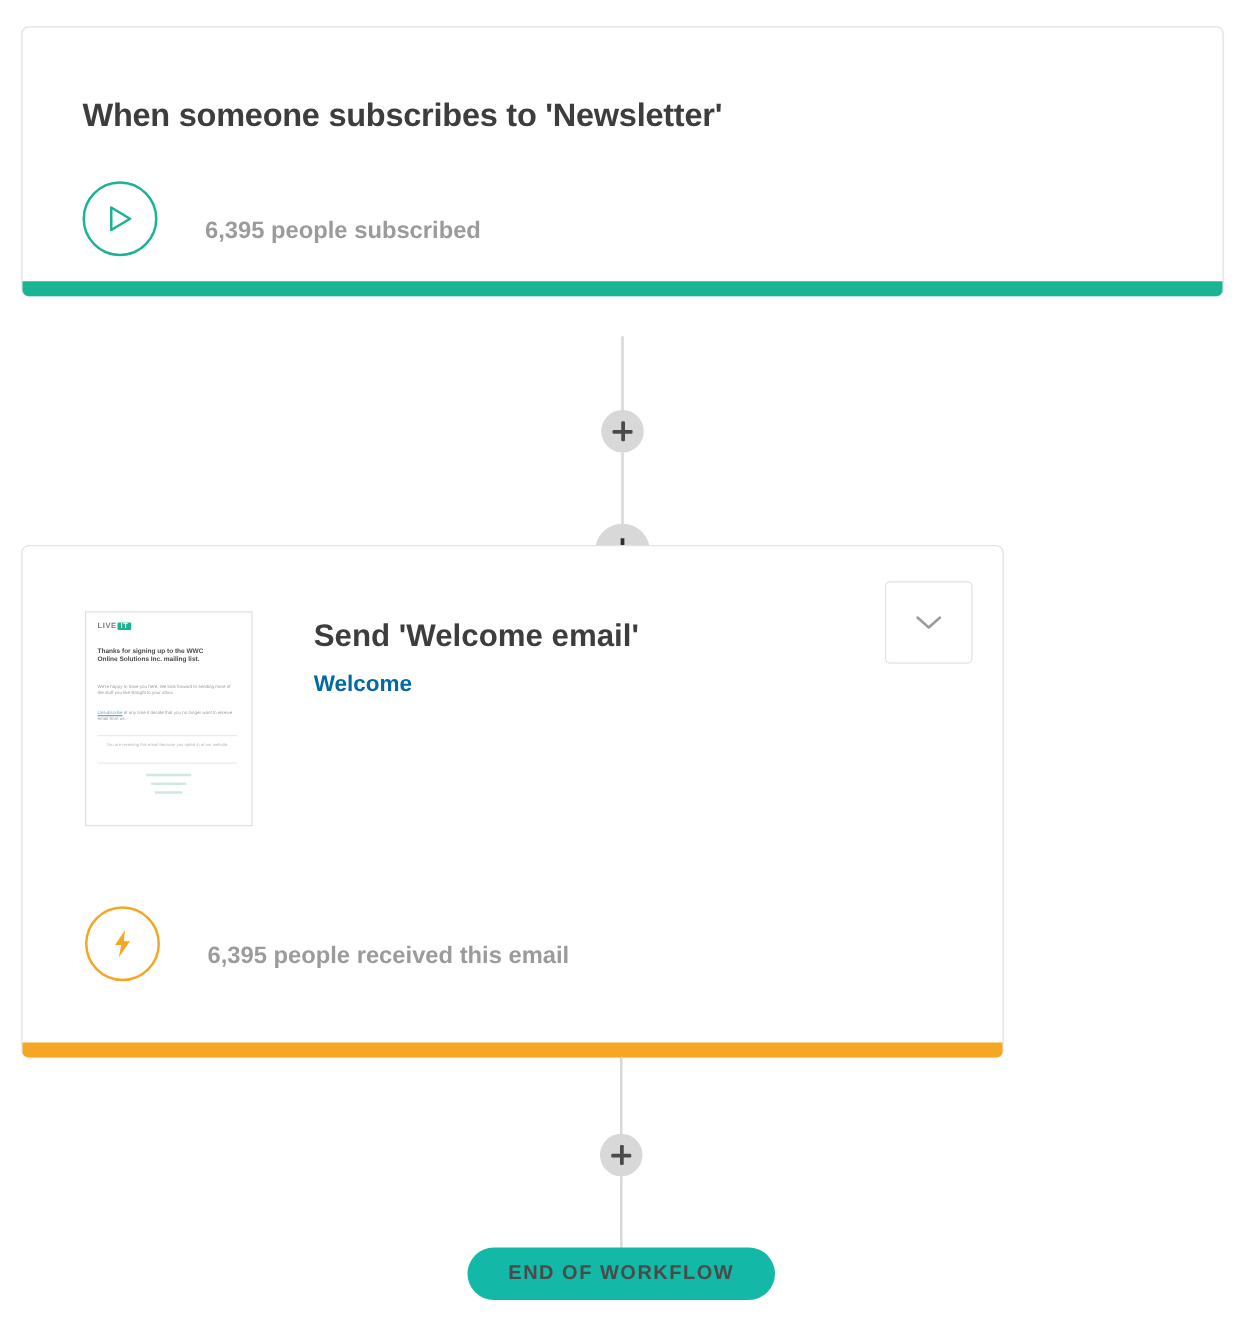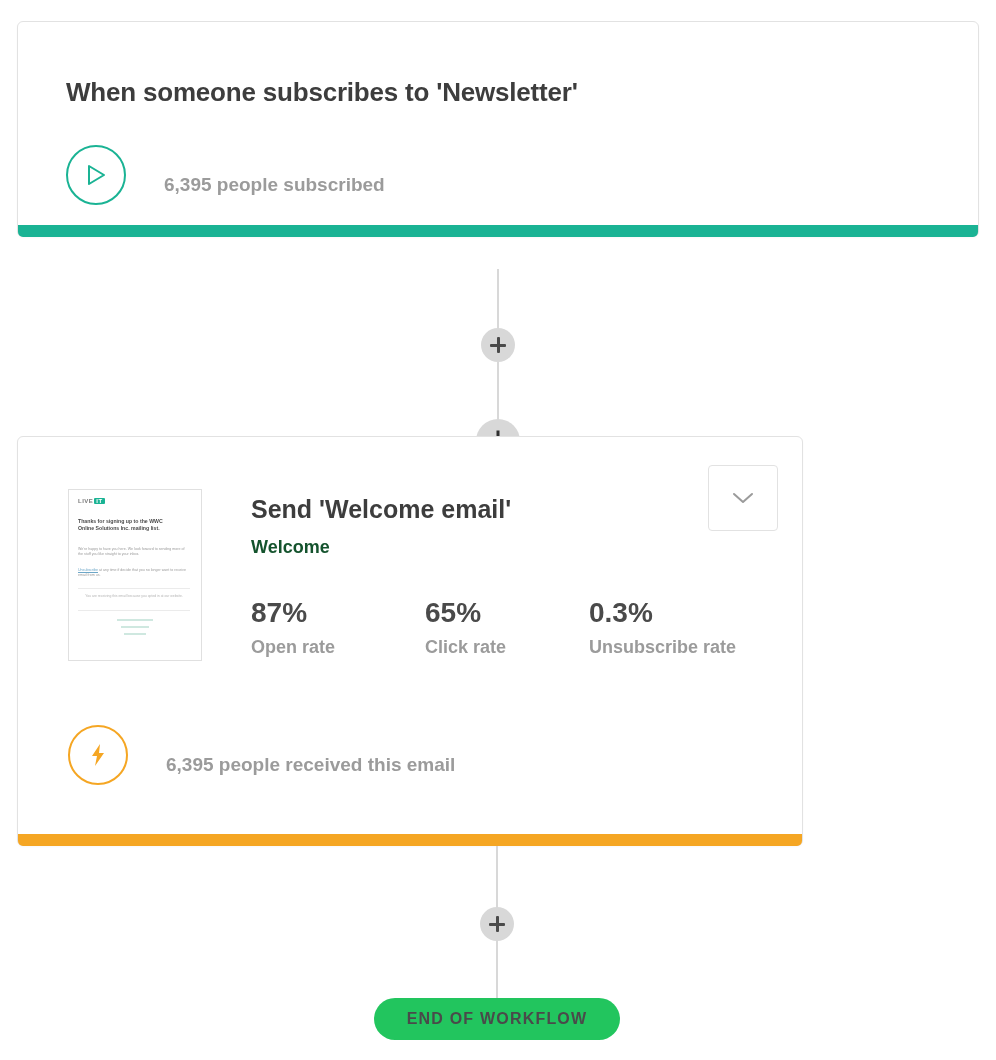--- a/index.html
+++ b/index.html
@@ -199,21 +199,21 @@
     font-size: 25px;
     font-weight: bold;
     color: #3d3d3d;
   }
   .email-subtitle {
     position: absolute;
     left: 233px;
     top: 100px;
     font-size: 18px;
     font-weight: bold;
-    color: #14532d;
+    color: #0369a1;
   }
   .stats {
     position: absolute;
     left: 233px;
     top: 160px;
     display: flex;
   }
   .stat { margin-right: 0; }
   .stat-value {
     font-size: 28px;
@@ -252,21 +252,21 @@
     cursor: pointer;
   }
 
   
   .end-pill {
     position: absolute;
     left: 374px;
     top: 998px;
     width: 246px;
     height: 42px;
-    background: #22c55e;
+    background: #14b8a6;
     border-radius: 21px;
     display: flex;
     align-items: center;
     justify-content: center;
     font-size: 16px;
     font-weight: bold;
     letter-spacing: 1.2px;
     color: #4a4a4a;
   }
 </style>
@@ -310,34 +310,20 @@
       <div class="thumb-foot" style="top:104px;">You are receiving this email because you opted in at our website.</div>
       <div class="thumb-rule" style="top:120px;"></div>
       <div class="thumb-bar" style="top:129px; width:36px;"></div>
       <div class="thumb-bar" style="top:136px; width:28px;"></div>
       <div class="thumb-bar" style="top:143px; width:22px;"></div>
     </div>
 
     <div class="email-title">Send 'Welcome email'</div>
     <div class="email-subtitle">Welcome</div>
 
-    <div class="stats">
-      <div class="stat s0">
-        <div class="stat-value">87%</div>
-        <div class="stat-label">Open rate</div>
-      </div>
-      <div class="stat s1">
-        <div class="stat-value">65%</div>
-        <div class="stat-label">Click rate</div>
-      </div>
-      <div class="stat s2">
-        <div class="stat-value">0.3%</div>
-        <div class="stat-label">Unsubscribe rate</div>
-      </div>
-    </div>
 
     <div class="email-footer-row">
       <div class="circle-icon orange">
         <svg width="18" height="26" viewBox="0 0 18 26" aria-hidden="true">
           <polygon points="11,2 3,14 8,14 6,24 15,11 10,11" fill="#f5a623"></polygon>
         </svg>
       </div>
       <div class="trigger-sub">6,395 people received this email</div>
     </div>
 

